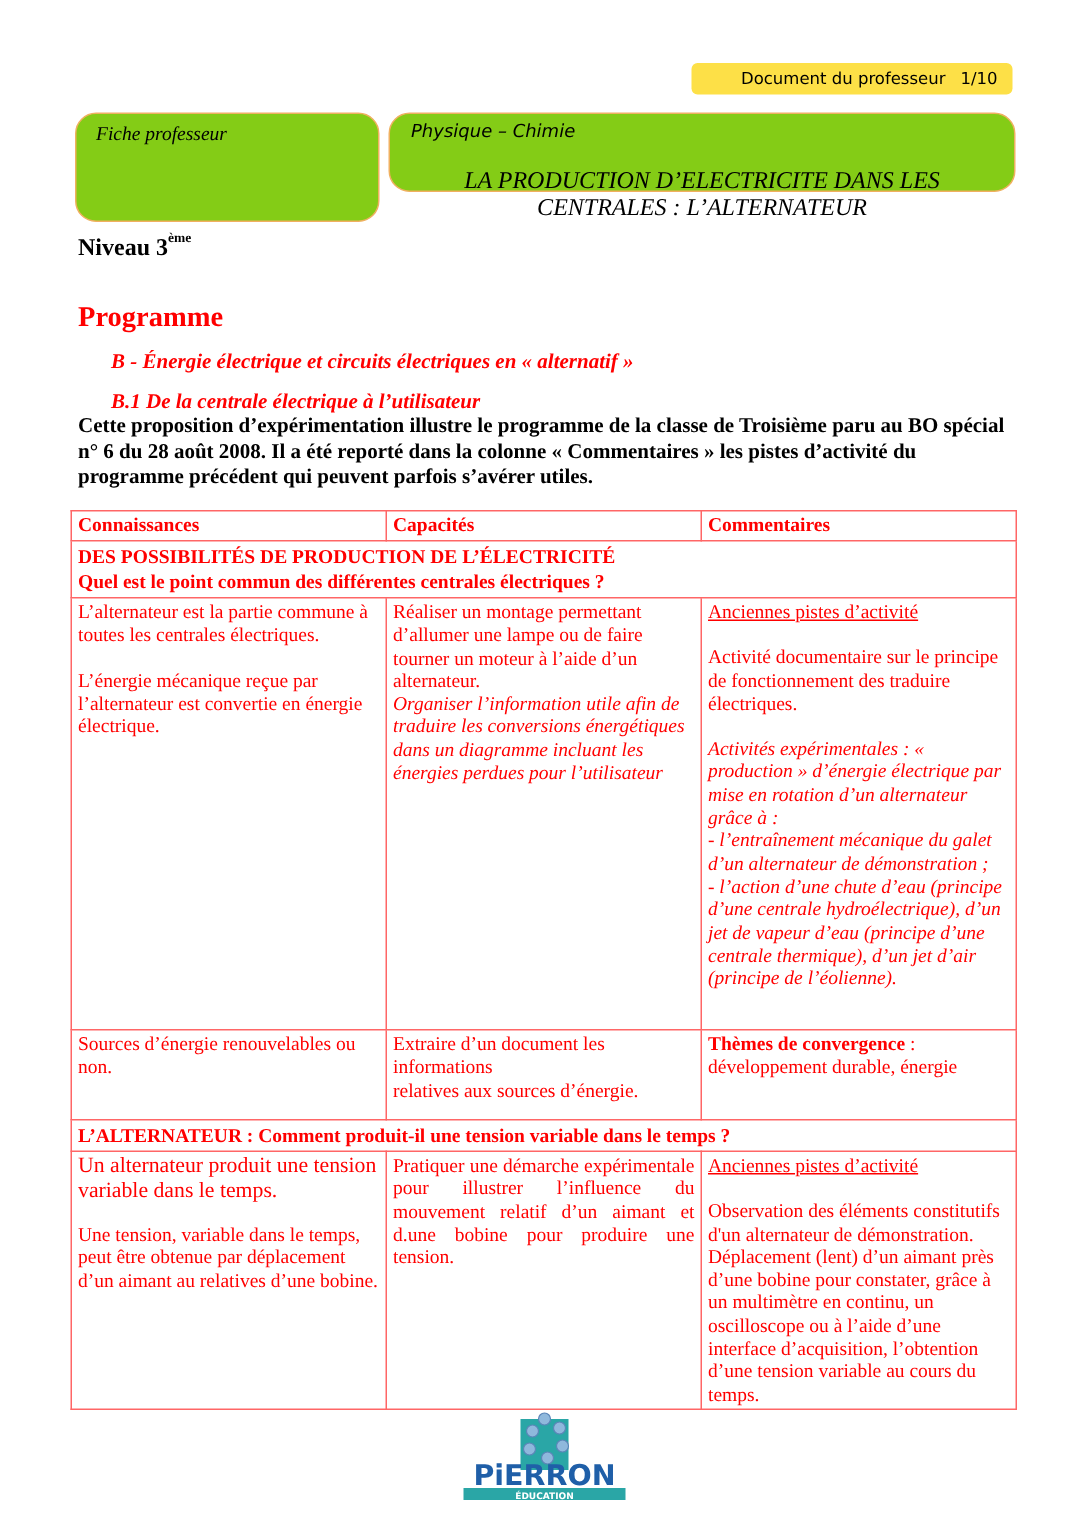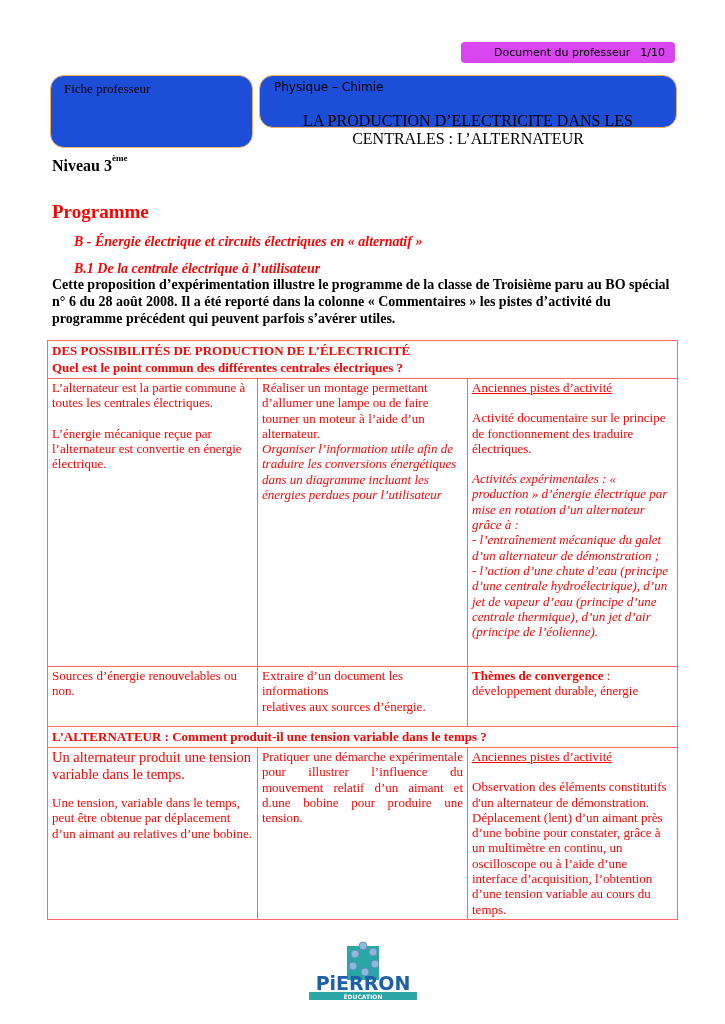--- a/index.html
+++ b/index.html
@@ -1,22 +1,22 @@
 <!DOCTYPE html>
 <html><head>
 <meta charset="utf-8">
 <style>
   html, body { margin: 0; padding: 0; background: #ffffff; }
   body { width: 725px; height: 1024px; position: relative; overflow: hidden;
          font-family: "Liberation Serif", serif; color: #000; }
   .doc-badge { position: absolute; left: 461px; top: 42px; width: 214px; height: 21px;
-               background: #d946ef; border-radius: 4px; font-family: "DejaVu Sans", sans-serif;
+               background: #fde047; border-radius: 4px; font-family: "DejaVu Sans", sans-serif;
                font-size: 11px; line-height: 21px; text-align: right; padding-right: 10px; box-sizing: border-box; }
   .doc-badge .page { margin-left: 10px; }
-  .box { position: absolute; background: #1d4ed8; border: 1.5px solid #f0b060; border-radius: 14px; box-sizing: border-box; }
+  .box { position: absolute; background: #84cc16; border: 1.5px solid #f0b060; border-radius: 14px; box-sizing: border-box; font-style: italic; }
   .box-left { left: 50px; top: 75px; width: 203px; height: 73px; }
   .box-right { left: 259px; top: 75px; width: 418px; height: 53px; }
   .box-left .label { position: absolute; left: 13px; top: 5px; font-size: 13px; }
   .box-right .subject { position: absolute; left: 14px; top: 4px; font-family: "DejaVu Sans", sans-serif; font-size: 12px; }
   .box-right .title { position: absolute; left: 0; right: 0; top: 36px; text-align: center; font-size: 16px; line-height: 18px; }
   .niveau { position: absolute; left: 52px; top: 157px; font-weight: bold; font-size: 16px; }
   .niveau sup { font-size: 9px; vertical-align: top; position: relative; top: -4px; }
   .programme { position: absolute; left: 52px; top: 201px; font-weight: bold; font-size: 19px; color: #ff0000; }
   .subhead { position: absolute; left: 74px; font-weight: bold; font-size: 14px; color: #ff0000; font-style: italic; }
   .sub1 { top: 234px; }
@@ -61,20 +61,25 @@
 <div class="subhead sub2">B.1 De la centrale électrique à l’utilisateur</div>
 <div class="intro">Cette proposition d’expérimentation illustre le programme de la classe de Troisième paru au BO spécial n° 6 du 28 août 2008. Il a été reporté dans la colonne « Commentaires » les pistes d’activité du programme précédent qui peuvent parfois s’avérer utiles.</div>
 
 <table class="prog">
   <colgroup>
       <col class="c1">
       <col class="c2">
       <col class="c3">
     </colgroup>
   <tbody>
+      <tr class="hdr">
+    <td>Connaissances</td>
+    <td>Capacités</td>
+    <td>Commentaires</td>
+  </tr>
   <tr class="section">
     <td colspan="3">
       <div>DES POSSIBILITÉS DE PRODUCTION DE L’ÉLECTRICITÉ</div>
       <div>Quel est le point commun des différentes centrales électriques ?</div>
     </td>
   </tr>
   <tr style="height:288px;">
     <td>
       <div>L’alternateur est la partie commune à toutes les centrales électriques.</div>
       <span class="gap"></span>

